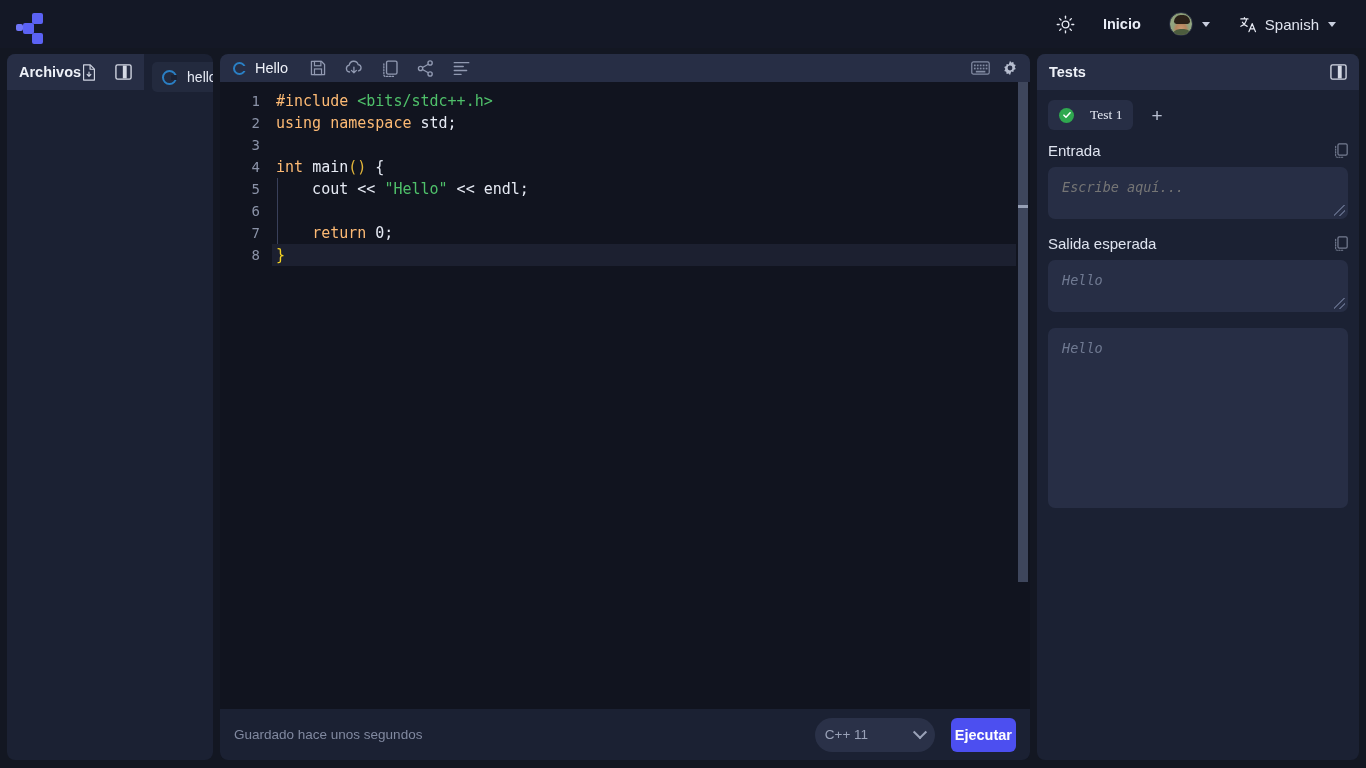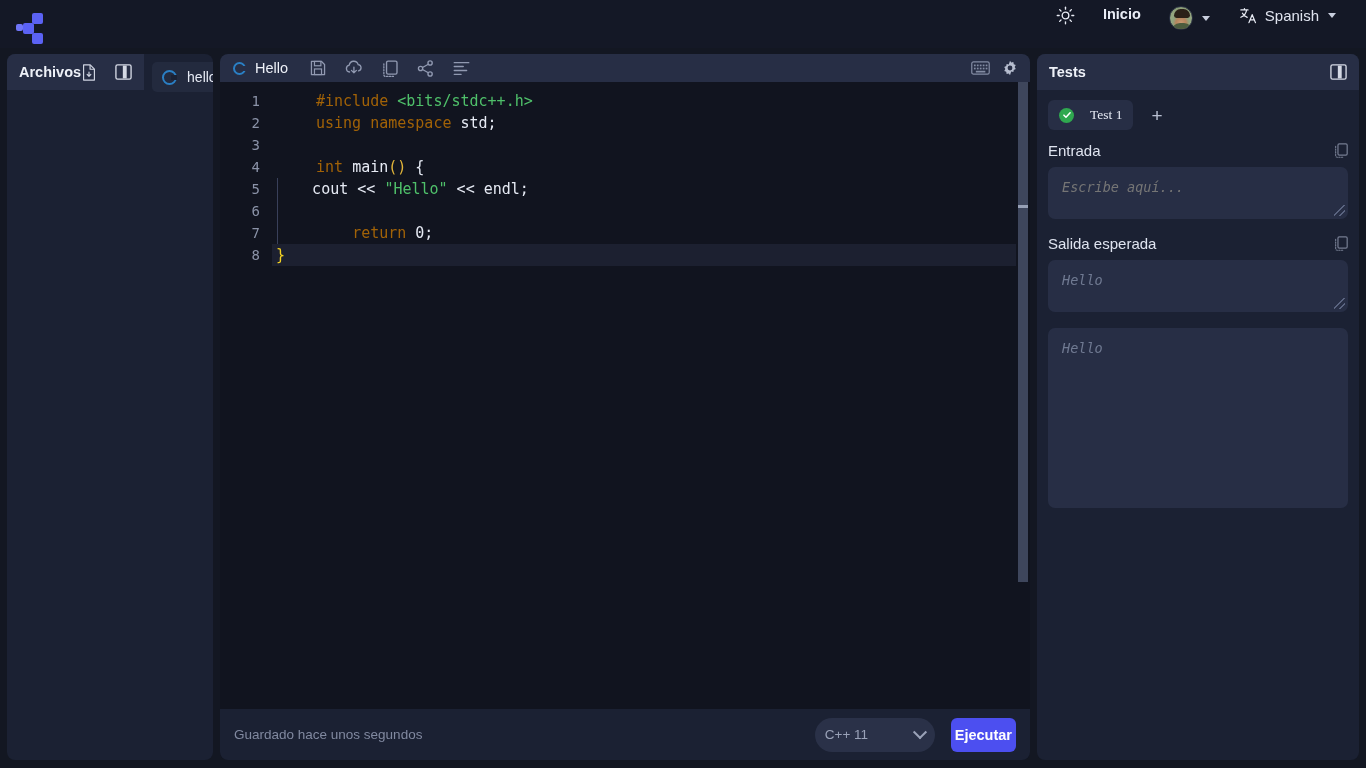--- a/index.html
+++ b/index.html
@@ -20,21 +20,21 @@
   }
   .logo-wrap { width: 44px; height: 34px; position: relative; }
   .logo-sq { position: absolute; width: 11px; height: 11px; background: #5b62f4; border-radius: 2px; }
   .sq1 { left: 18px; top: 6px; }
   .sq2 { left: 9px;  top: 16px; }
   .sq3 { left: 18px; top: 26px; }
   .sq0 { left: 2px;  top: 17px; width: 7px; height: 7px; background:#6f75f7; }
 
   .topbar-right {
     margin-left: auto;
-    display: flex; align-items: flex-start; gap: 0px;
+    display: flex; align-items: center; gap: 0px;
     height: 100%;
   }
   .tb-item {
     display: flex; align-items: center; gap: 7px;
     color: #e9ecf5; font-size: 14.5px; font-weight: 700;
     padding: 6px 14px; cursor: pointer; border-radius: 4px;
   }
   .tb-item.normal { font-weight: 400; font-size: 15px; color:#dfe3ee; }
   .avatar {
     width: 24px; height: 24px; border-radius: 50%;
@@ -113,21 +113,21 @@
   .code-area {
     flex:1; padding-top: 8px; position:relative;
     font-family: "DejaVu Sans Mono", monospace; font-size: 15px; line-height: 22px;
     white-space: pre; color:#e6eaf4; overflow: hidden;
   }
   .code-line { height:22px; position:relative; padding-left: 4px;}
   .code-line.active { background:#1c2030; }
   .indent-guide {
     position:absolute; left: 5px; top:0; bottom:0; width:1px; background:#39405a;
   }
-  .kw { color:#a16207;margin-left:40px; }
+  .kw { color:#fdba74; }
   .str { color:#4fc06a; }
   .pnc { color:#e2b53a; }
   .pl  { color:#e6eaf4; }
   .br  { color:#f2d024; }
 
   .v-scroll {
     position:absolute; right: 0px; top: 0; bottom: 0; width: 14px; background:#11141f;
   }
   .v-thumb {
     position:absolute; right: 2px; top: 0px; width: 10px; height: 500px;

